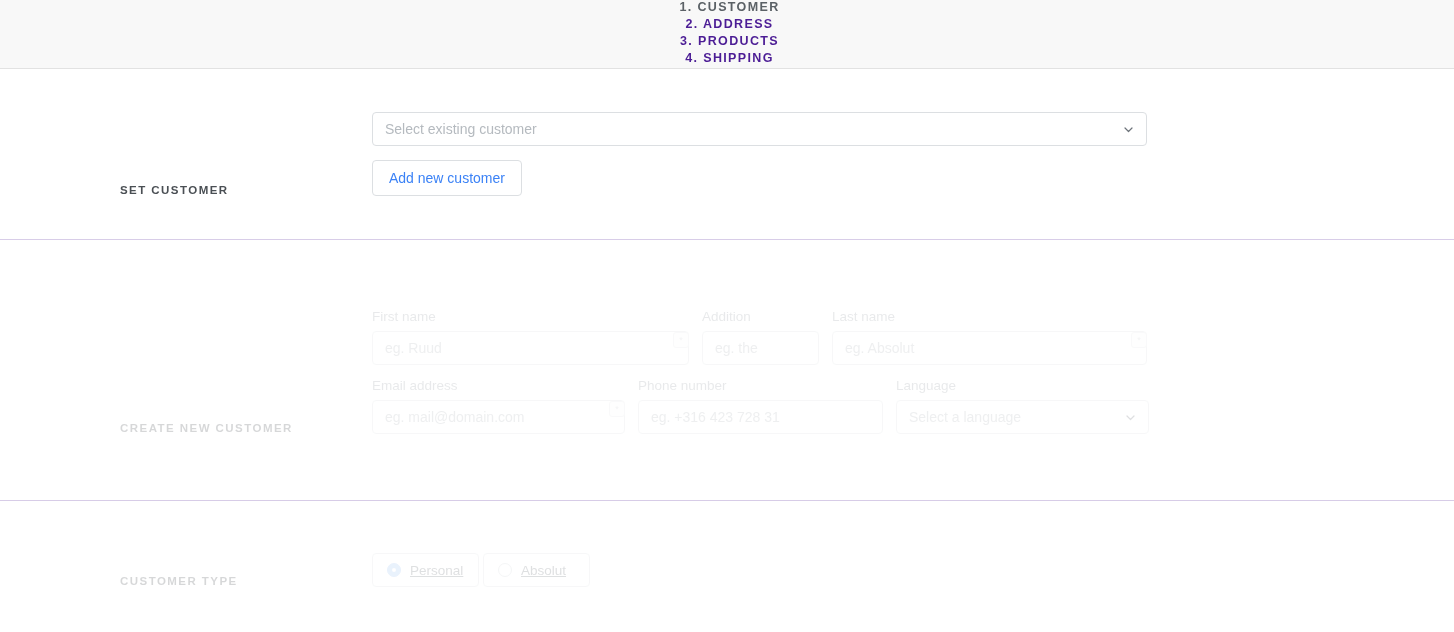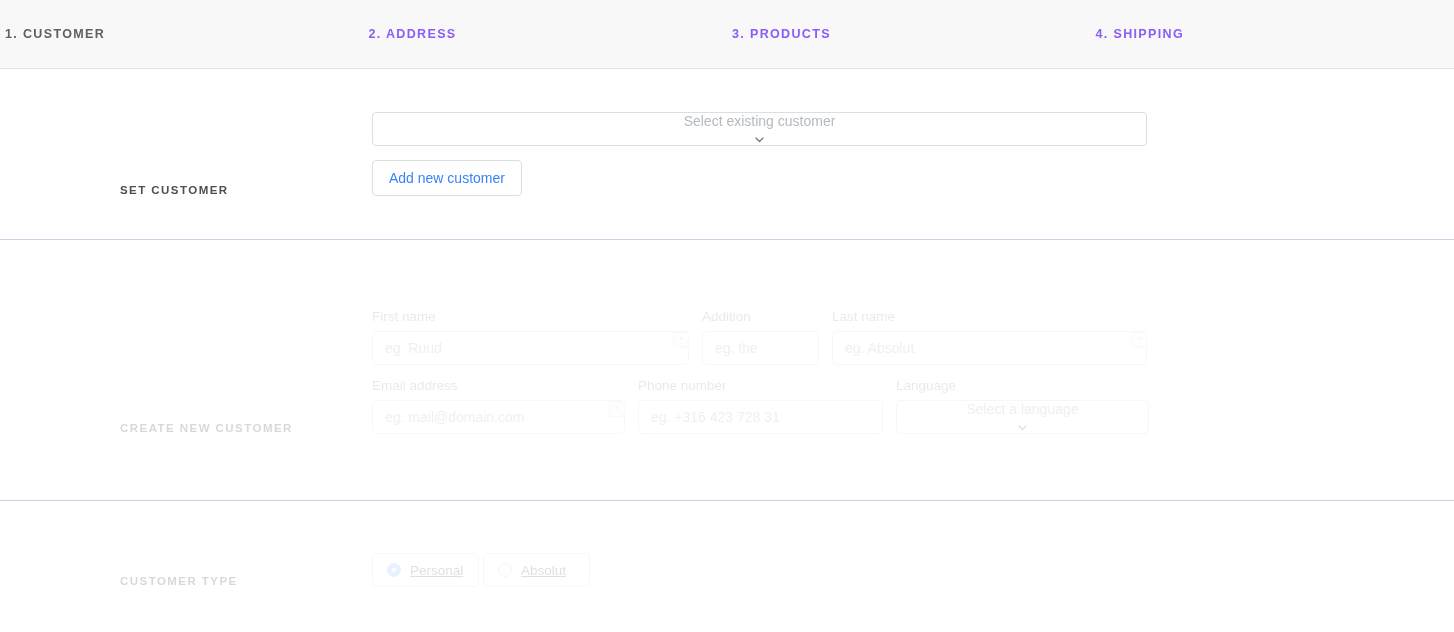--- a/index.html
+++ b/index.html
@@ -13,28 +13,29 @@
   }
 
   
   .stepper {
     height: 69px;
     background: #f8f8f8;
     border-bottom: 1px solid #e2e2e2;
     display: flex;
     align-items: center;
     padding: 0 0 0 0;
+    flex-direction: column;
   }
   .step {
     flex: 1 1 0;
     font-size: 12.5px;
     font-weight: 700;
     letter-spacing: 1.35px;
     text-transform: uppercase;
-    color: #8b5cf6;
+    color: #4c1d95;
     white-space: nowrap;
     padding-left: 5px;
   }
   .step:first-child { padding-left: 5px; }
   .step.active { color: #5b6166; }
   .step.last { text-align: right; padding-right: 6px; padding-left: 0; }
 
   
   .section {
     display: flex;
@@ -85,21 +86,20 @@
     width: 100%;
     display: flex;
     align-items: center;
     font-family: "Liberation Sans", sans-serif;
   }
   .control .placeholder { color: #b5babf; }
 
   .select-control {
     justify-content: space-between;
     cursor: pointer;
-    flex-direction: column;
   }
   .chev {
     width: 11px; height: 11px;
     flex: 0 0 11px;
     display: inline-block;
   }
   .chev svg { display: block; }
 
   .req-badge {
     position: absolute;

